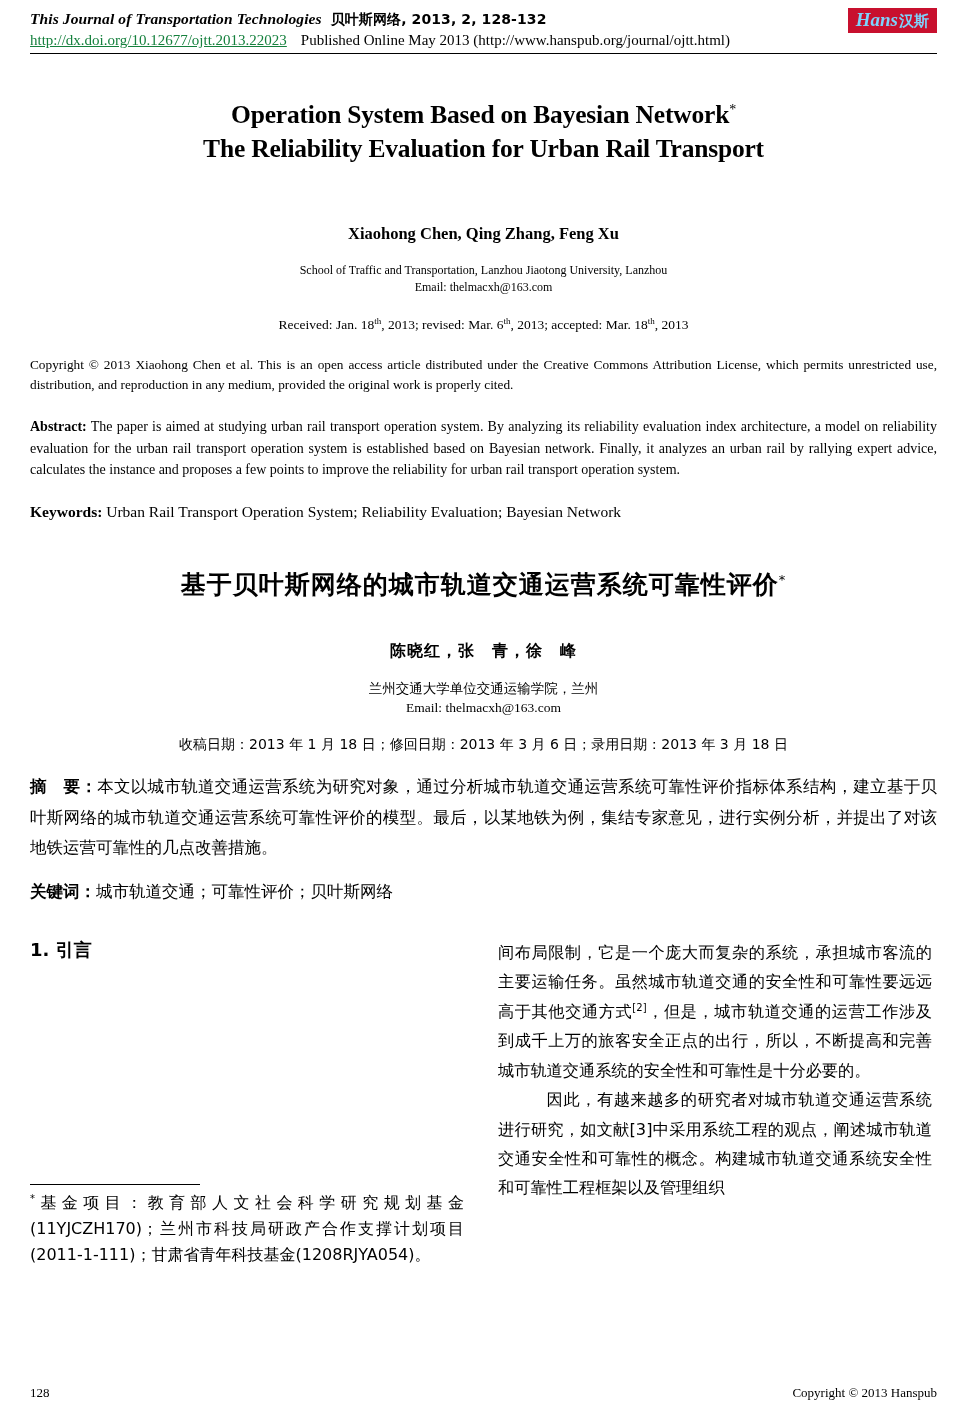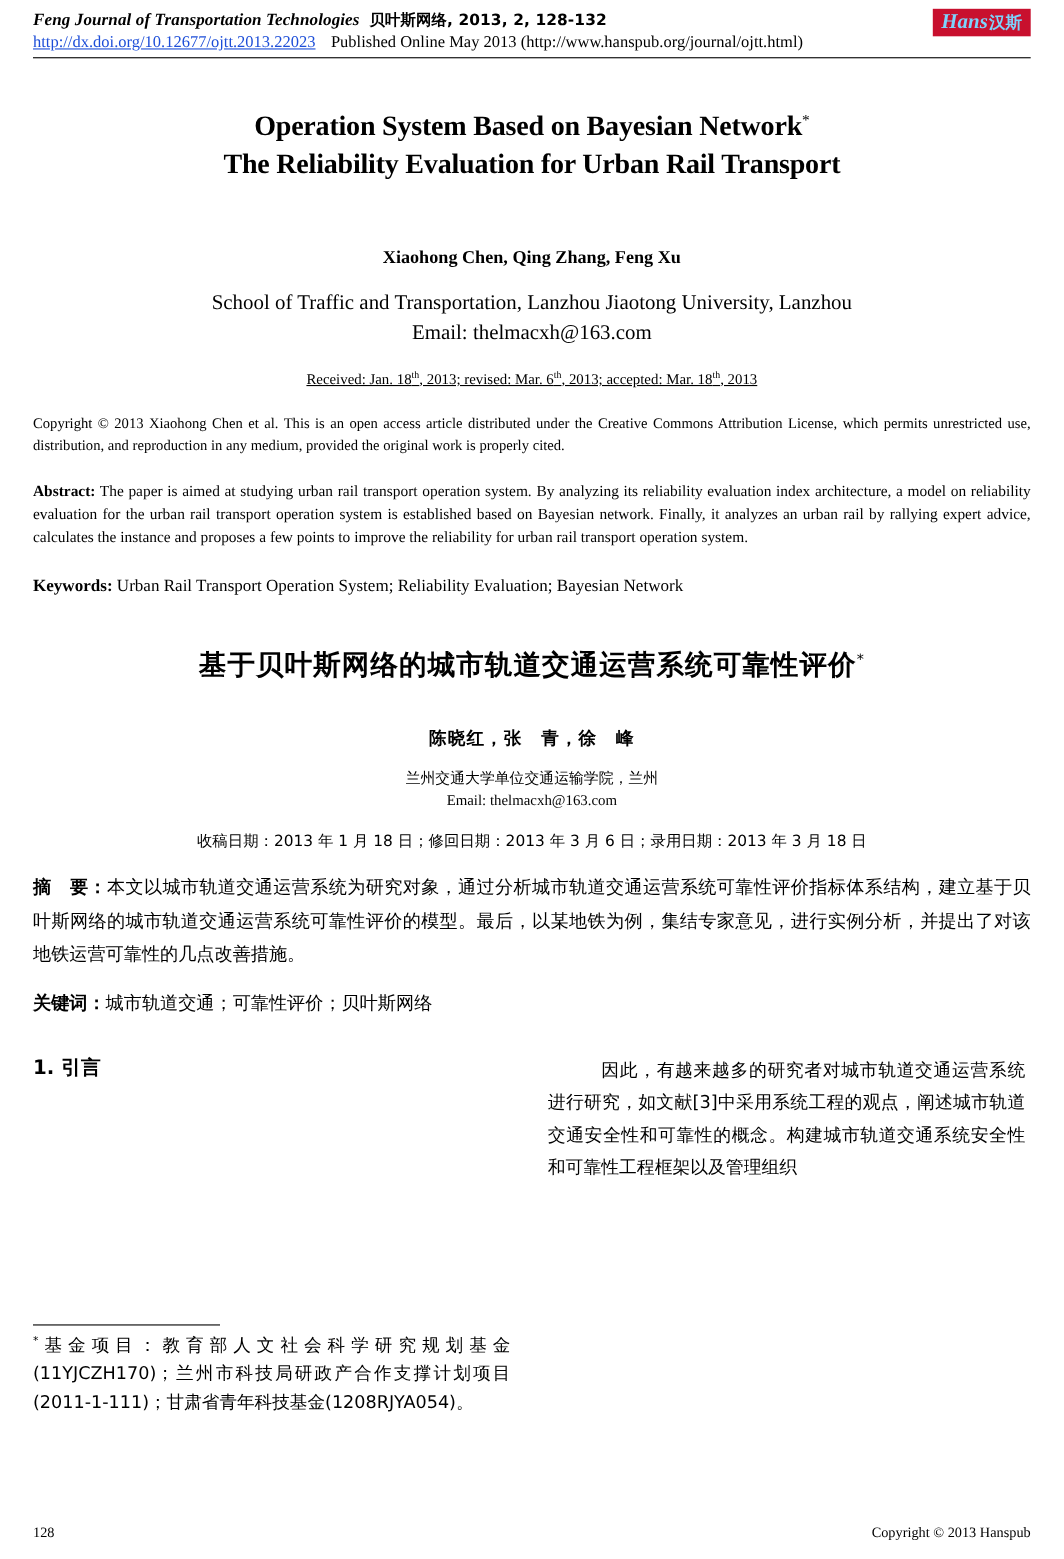--- a/index.html
+++ b/index.html
@@ -38,21 +38,21 @@
     font-style: normal;
     font-family: "DejaVu Sans", sans-serif;
     font-size: 14px;
   }
   .doi-line {
     font-size: 15px;
     margin-top: 3px;
   }
   .doi-link {
     text-decoration: underline;
-    color: #1d4ed8;
+    color: #15803d;
   }
   .pub-note {
     margin-left: 14px;
   }
   .hans-logo {
     position: absolute;
     right: 0;
     top: -2px;
     background: #c8102e;
     color: #7dd3fc;
@@ -86,30 +86,29 @@
   .title sup { font-size: 14px; font-weight: normal; }
 
   .authors {
     text-align: center;
     font-size: 16.5px;
     font-weight: bold;
     margin-top: 58px;
   }
   .affil {
     text-align: center;
-    font-size: 19px;
+    font-size: 12px;
     margin-top: 18px;
     line-height: 1.45;
     font-family: Liberation Serif, serif;
   }
   .dates {
     text-align: center;
     font-size: 13.5px;
     margin-top: 20px;
-    text-decoration: underline;
   }
   .dates sup { font-size: 9px; }
 
   .copyright {
     font-size: 13.3px;
     text-align: justify;
     line-height: 1.5;
     margin-top: 22px;
   }
 
@@ -229,21 +228,21 @@
     font-size: 13px;
   }
 </style>
 </head>
 <body>
 
 <div class="page">
 
   <div class="header">
     <div class="journal-line">
-      <span>Feng Journal of Transportation Technologies</span>
+      <span>This Journal of Transportation Technologies</span>
       <span class="cjk">&nbsp;<span>贝叶斯网络</span></span><span class="cjk">, 2013, 2, 128-132</span>
     </div>
     <div class="doi-line">
       <a class="doi-link" href="#">http://dx.doi.org/10.12677/ojtt.2013.22023</a><span class="pub-note">Published Online May 2013 (http://www.hanspub.org/journal/ojtt.html)</span>
     </div>
     <div class="hans-logo">
       <span>Hans</span><span class="cn">汉斯</span>
     </div>
     <div class="rule"></div>
   </div>
@@ -305,20 +304,21 @@
       <div class="footnote-wrap">
         <div class="footnote-rule"></div>
         <div class="footnote">
           <sup>*</sup><span>基金项目：教育部人文社会科学研究规划基金(11YJCZH170)；兰州市科技局研政产合作支撑计划项目(2011-1-111)；甘肃省青年科技基金(1208RJYA054)。</span>
         </div>
       </div>
     </div>
 
     <div class="col">
       <div class="cn-body">
+        <p class="noindent"><span>间布局限制，它是一个庞大而复杂的系统，承担城市客流的主要运输任务。虽然城市轨道交通的安全性和可靠性要远远高于其他交通方式</span><sup>[2]</sup><span>，但是，城市轨道交通的运营工作涉及到成千上万的旅客安全正点的出行，所以，不断提高和完善城市轨道交通系统的安全性和可靠性是十分必要的。</span></p>
         <p style="text-indent:3em;">因此，有越来越多的研究者对城市轨道交通运营系统进行研究，如文献[3]中采用系统工程的观点，阐述城市轨道交通安全性和可靠性的概念。构建城市轨道交通系统安全性和可靠性工程框架以及管理组织</p>
       </div>
     </div>
 
   </div>
 
   <div class="footer">
     <div>128</div>
     <div>Copyright © 2013 Hanspub</div>
   </div>

